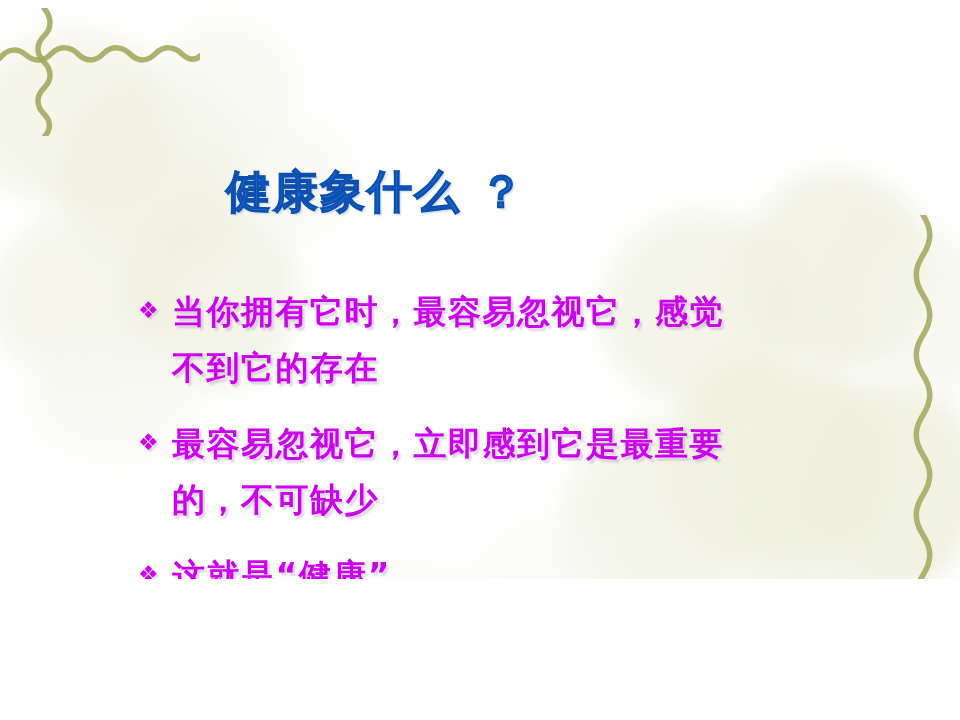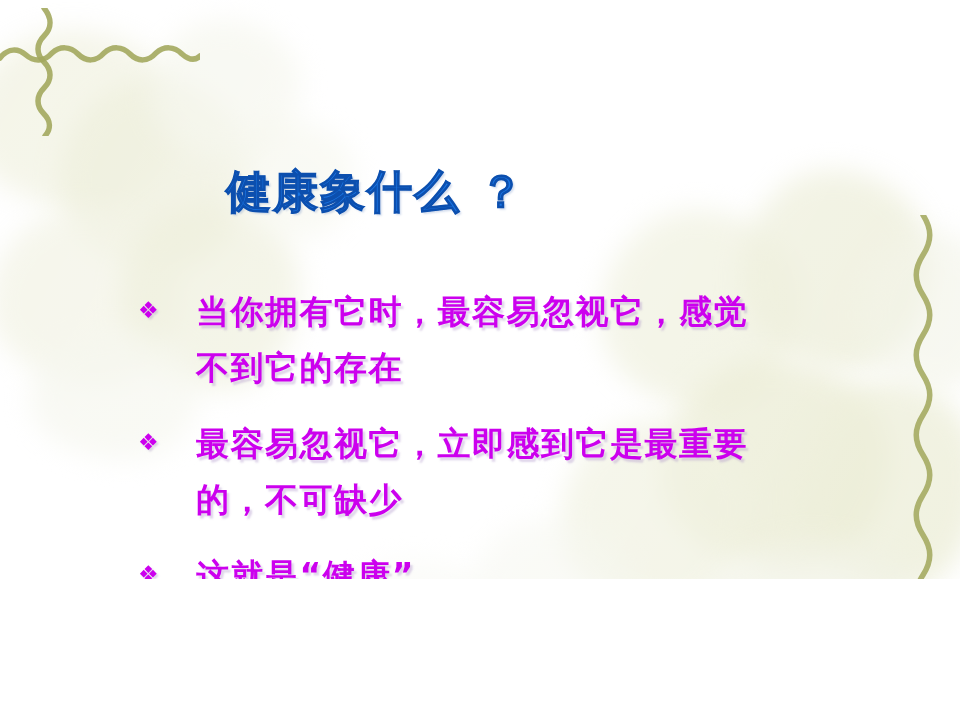--- a/index.html
+++ b/index.html
@@ -114,21 +114,20 @@
   .bullet-text {
     flex: 1 1 auto;
     font-family: "DejaVu Sans", "Liberation Sans", sans-serif;
     font-size: 33px;
     font-weight: bold;
     line-height: 56px;
     letter-spacing: 1.5px;
     color: #cc00ee;
     text-shadow: 2.5px 2.5px 2px rgba(170,145,200,.38);
     white-space: pre-wrap;
-    margin-left: 24px;
   }
 </style>
 </head>
 <body>
 
 <div id="slide">
 
   <div class="bg-layer">
     <div class="blob b1"></div>
     <div class="blob b2"></div>

